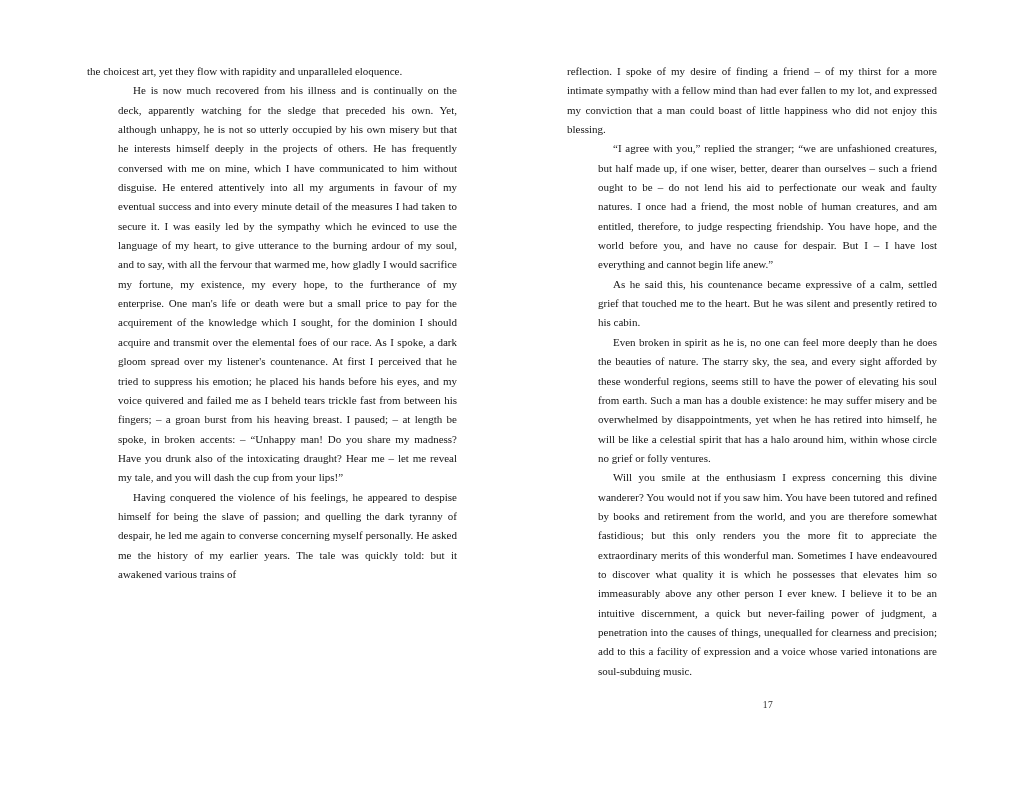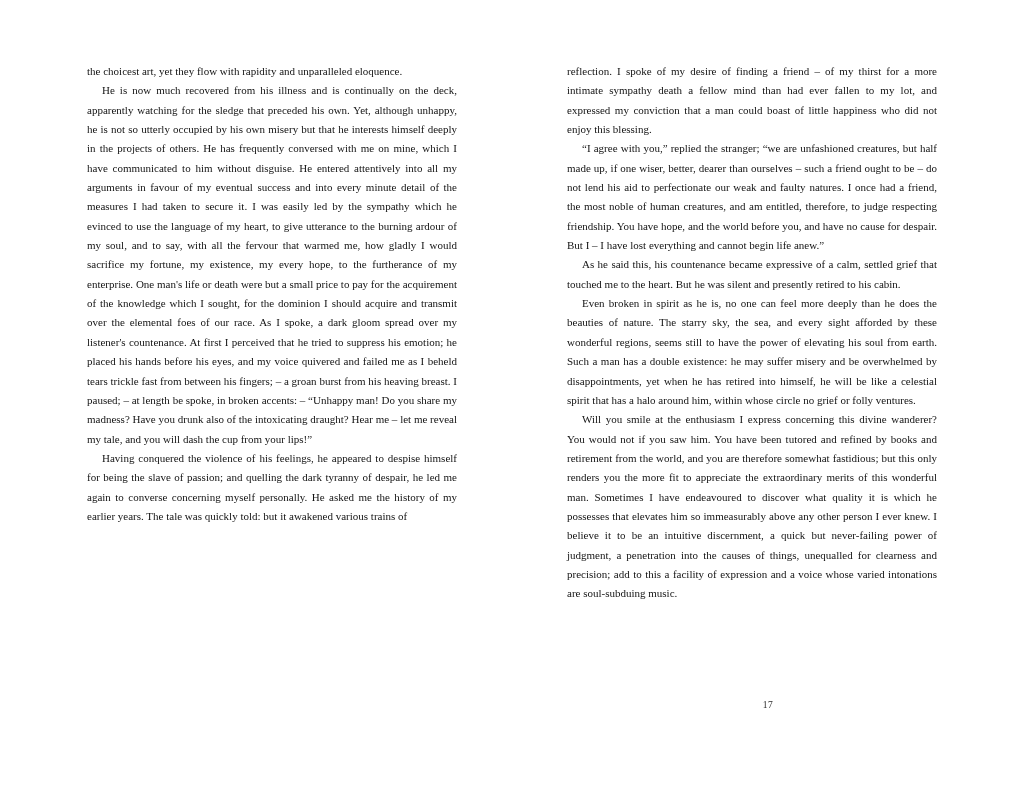--- a/index.html
+++ b/index.html
@@ -42,20 +42,21 @@
   }
   .page-verso .textblock { left: 87px; }
   .page-recto .textblock { left: 55px; }
 
   .textblock p {
     margin: 0;
     text-indent: 0;
   }
   .textblock p.indent {
     text-indent: 15px;
+    margin-left: 31px;
   }
 
   
   .textblock p {
     text-align: justify;
     text-align-last: left;
   }
 
   .folio {
     position: absolute;
@@ -78,21 +79,21 @@
   <div class="page page-verso">
     <div class="textblock">
       <p class="">the choicest art, yet they flow with rapidity and unparalleled eloquence.</p>
       <p class="indent">He is now much recovered from his illness and is continually on the deck, apparently watching for the sledge that preceded his own. Yet, although unhappy, he is not so utterly occupied by his own misery but that he interests himself deeply in the projects of others. He has frequently conversed with me on mine, which I have communicated to him without disguise. He entered attentively into all my arguments in favour of my eventual success and into every minute detail of the measures I had taken to secure it. I was easily led by the sympathy which he evinced to use the language of my heart, to give utterance to the burning ardour of my soul, and to say, with all the fervour that warmed me, how gladly I would sacrifice my fortune, my existence, my every hope, to the furtherance of my enterprise. One man's life or death were but a small price to pay for the acquirement of the knowledge which I sought, for the dominion I should acquire and transmit over the elemental foes of our race. As I spoke, a dark gloom spread over my listener's countenance. At first I perceived that he tried to suppress his emotion; he placed his hands before his eyes, and my voice quivered and failed me as I beheld tears trickle fast from between his fingers; – a groan burst from his heaving breast. I paused; – at length be spoke, in broken accents: – “Unhappy man! Do you share my madness? Have you drunk also of the intoxicating draught? Hear me – let me reveal my tale, and you will dash the cup from your lips!”</p>
       <p class="indent">Having conquered the violence of his feelings, he appeared to despise himself for being the slave of passion; and quelling the dark tyranny of despair, he led me again to converse concerning myself personally. He asked me the history of my earlier years. The tale was quickly told: but it awakened various trains of</p>
     </div>
   </div>
 
   <div class="page page-recto">
     <div class="textblock">
-      <p class="">reflection. I spoke of my desire of finding a friend – of my thirst for a more intimate sympathy death a fellow mind than had ever fallen to my lot, and expressed my conviction that a man could boast of little happiness who did not enjoy this blessing.</p>
+      <p class="">reflection. I spoke of my desire of finding a friend – of my thirst for a more intimate sympathy with a fellow mind than had ever fallen to my lot, and expressed my conviction that a man could boast of little happiness who did not enjoy this blessing.</p>
       <p class="indent">“I agree with you,” replied the stranger; “we are unfashioned creatures, but half made up, if one wiser, better, dearer than ourselves – such a friend ought to be – do not lend his aid to perfectionate our weak and faulty natures. I once had a friend, the most noble of human creatures, and am entitled, therefore, to judge respecting friendship. You have hope, and the world before you, and have no cause for despair. But I – I have lost everything and cannot begin life anew.”</p>
       <p class="indent">As he said this, his countenance became expressive of a calm, settled grief that touched me to the heart. But he was silent and presently retired to his cabin.</p>
       <p class="indent">Even broken in spirit as he is, no one can feel more deeply than he does the beauties of nature. The starry sky, the sea, and every sight afforded by these wonderful regions, seems still to have the power of elevating his soul from earth. Such a man has a double existence: he may suffer misery and be overwhelmed by disappointments, yet when he has retired into himself, he will be like a celestial spirit that has a halo around him, within whose circle no grief or folly ventures.</p>
       <p class="indent">Will you smile at the enthusiasm I express concerning this divine wanderer? You would not if you saw him. You have been tutored and refined by books and retirement from the world, and you are therefore somewhat fastidious; but this only renders you the more fit to appreciate the extraordinary merits of this wonderful man. Sometimes I have endeavoured to discover what quality it is which he possesses that elevates him so immeasurably above any other person I ever knew. I believe it to be an intuitive discernment, a quick but never-failing power of judgment, a penetration into the causes of things, unequalled for clearness and precision; add to this a facility of expression and a voice whose varied intonations are soul-subduing music.</p>
     </div>
     <div class="folio">17</div>
   </div>
 
 </div>
 

